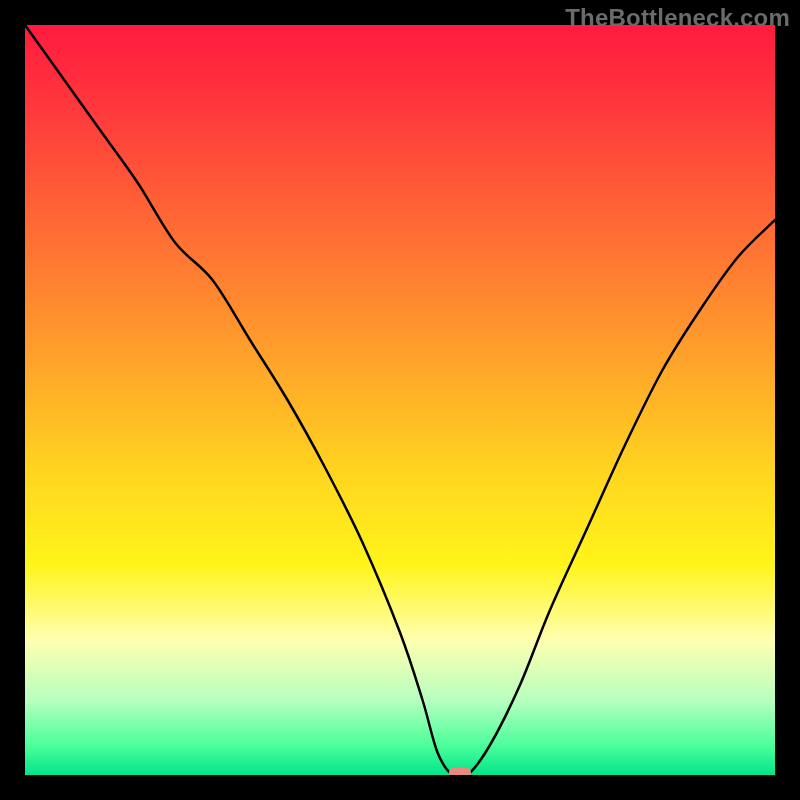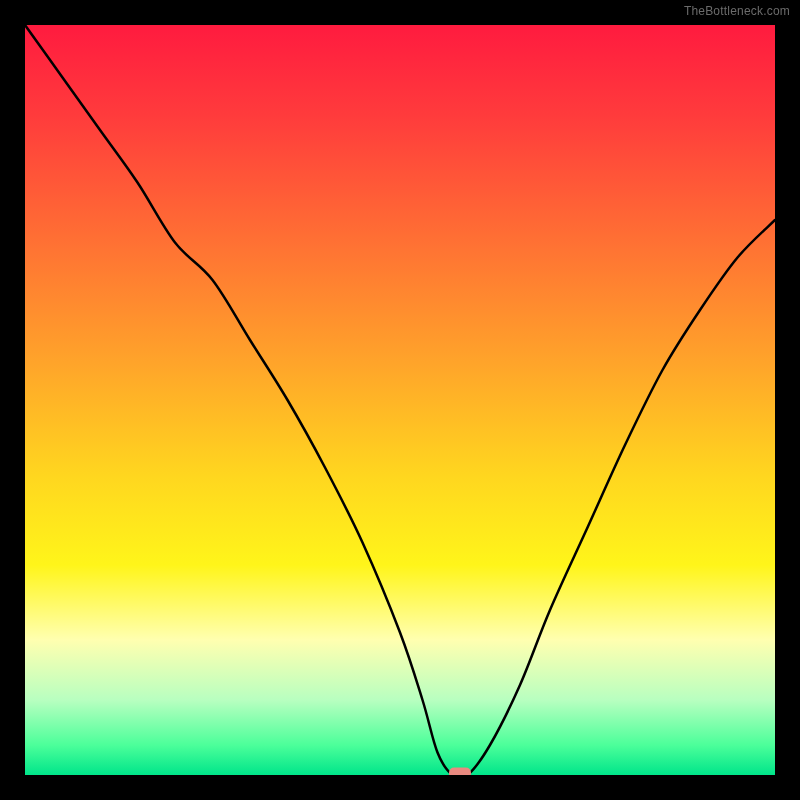--- a/index.html
+++ b/index.html
@@ -15,22 +15,22 @@
     position: relative;
     width: 800px;
     height: 800px;
     background: #000;
   }
   .watermark {
     position: absolute;
     top: 4px;
     right: 10px;
     color: #6b6b6b;
-    font-size: 12px;
-    font-weight: 400;
+    font-size: 24px;
+    font-weight: 700;
     letter-spacing: 0.2px;
     z-index: 5;
   }
   .plot-area {
     position: absolute;
     left: 25px;
     top: 25px;
     width: 750px;
     height: 750px;
     overflow: hidden;

